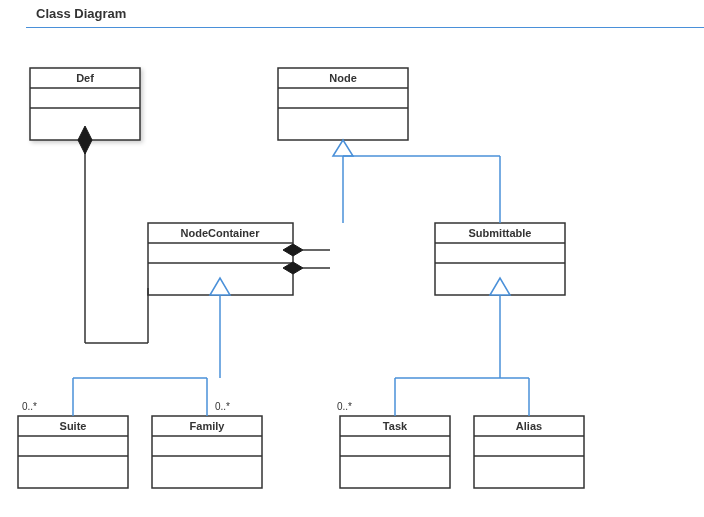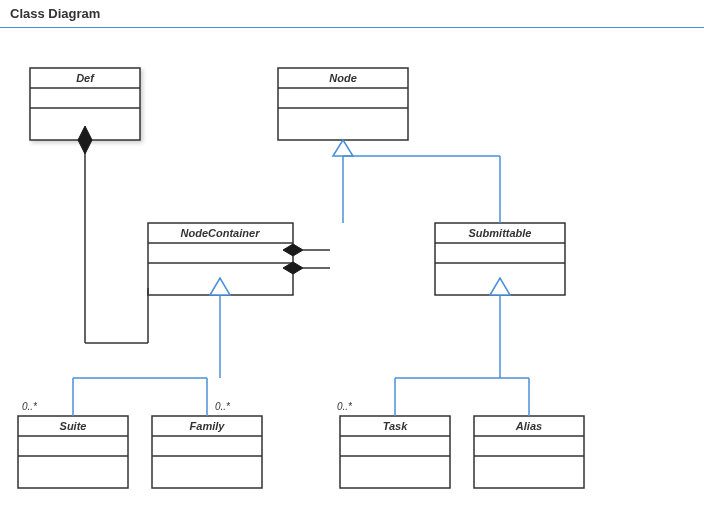--- a/index.html
+++ b/index.html
@@ -15,31 +15,31 @@
       width: 704px;
       height: 517px;
       background: #fff;
       position: relative;
     }
     .header {
       border-bottom: 1.5px solid #4a90d9;
       padding: 6px 10px;
       display: flex;
       align-items: center;
+      margin-left: 26px;
     }
     .header-title {
       font-size: 13px;
       font-weight: bold;
       color: #333;
     }
     .diagram-area {
       position: relative;
       width: 100%;
       height: calc(517px - 32px);
-      font-style: italic;
     }
     svg.diagram-svg {
       position: absolute;
       top: 0; left: 0;
       width: 100%;
       height: 100%;
     }
   </style>
 </head>
 <body>

